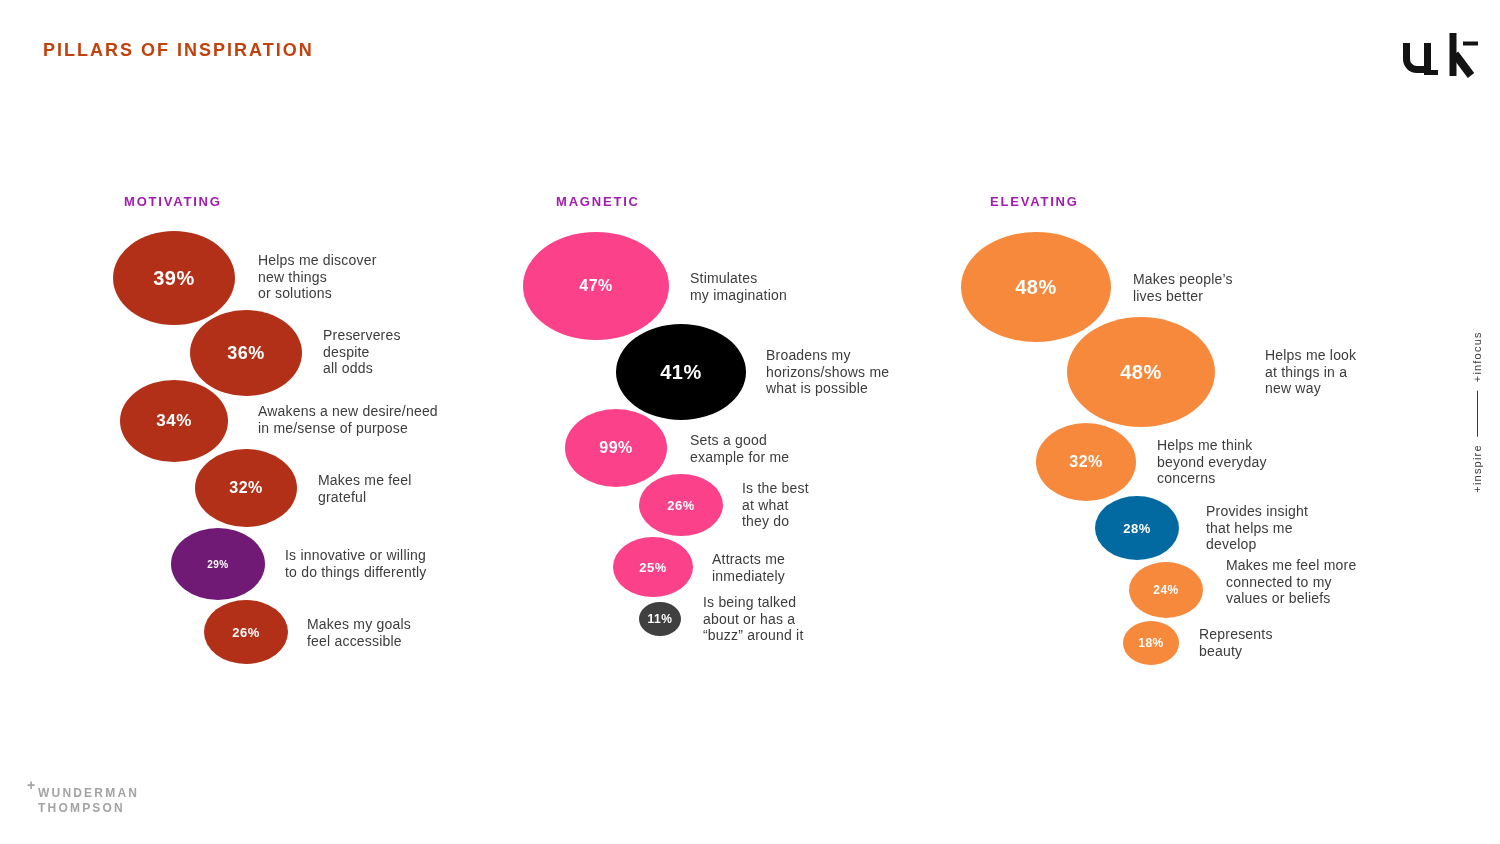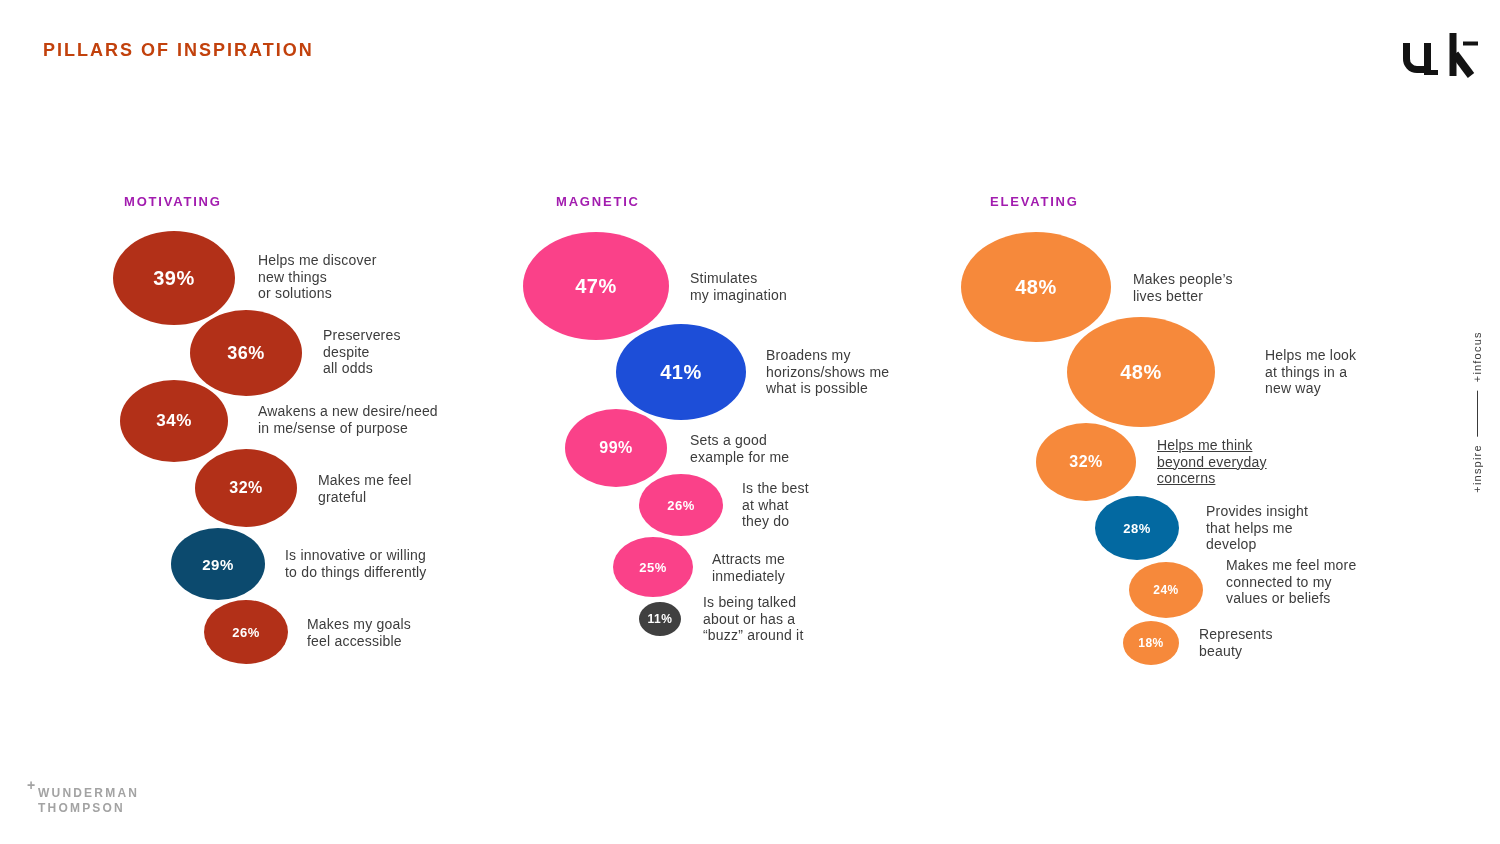--- a/index.html
+++ b/index.html
@@ -69,31 +69,31 @@
       <div class="bubble" style="left: 190px; top: 310px; width: 112px; height: 86px; background: rgb(178, 48, 24); font-size: 18px;">36%</div>
       <div class="bubble-label" style="left: 323px; top: 327px;">Preserveres
 despite
 all odds</div>
       <div class="bubble" style="left: 120px; top: 380px; width: 108px; height: 82px; background: rgb(178, 48, 24); font-size: 17px;">34%</div>
       <div class="bubble-label" style="left: 258px; top: 403px;">Awakens a new desire/need
 in me/sense of purpose</div>
       <div class="bubble" style="left: 195px; top: 449px; width: 102px; height: 78px; background: rgb(178, 48, 24); font-size: 16px;">32%</div>
       <div class="bubble-label" style="left: 318px; top: 472px;">Makes me feel
 grateful</div>
-      <div class="bubble" style="left: 171px; top: 528px; width: 94px; height: 72px; background: #0c4a6e; font-size: 15px;">29%</div>
+      <div class="bubble" style="left: 171px; top: 528px; width: 94px; height: 72px; background: #701a75; font-size: 10px;">29%</div>
       <div class="bubble-label" style="left: 285px; top: 547px;">Is innovative or willing
 to do things differently</div>
       <div class="bubble" style="left: 204px; top: 600px; width: 84px; height: 64px; background: rgb(178, 48, 24); font-size: 13px;">26%</div>
       <div class="bubble-label" style="left: 307px; top: 616px;">Makes my goals
 feel accessible</div>
       <div class="group-header" style="left: 556px; top: 194px;">MAGNETIC</div>
-      <div class="bubble" style="left: 523px; top: 232px; width: 146px; height: 108px; background: rgb(250, 65, 137); font-size: 20px;">47%</div>
+      <div class="bubble" style="left: 523px; top: 232px; width: 146px; height: 108px; background: rgb(250, 65, 137); font-size: 16px;">47%</div>
       <div class="bubble-label" style="left: 690px; top: 270px;">Stimulates
 my imagination</div>
-      <div class="bubble" style="left: 616px; top: 324px; width: 130px; height: 96px; background: #1d4ed8; font-size: 20px;">41%</div>
+      <div class="bubble" style="left: 616px; top: 324px; width: 130px; height: 96px; background: #000000; font-size: 20px;">41%</div>
       <div class="bubble-label" style="left: 766px; top: 347px;">Broadens my
 horizons/shows me
 what is possible</div>
       <div class="bubble" style="left: 565px; top: 409px; width: 102px; height: 78px; background: rgb(250, 65, 137); font-size: 16px;">99%</div>
       <div class="bubble-label" style="left: 690px; top: 432px;">Sets a good
 example for me</div>
       <div class="bubble" style="left: 639px; top: 474px; width: 84px; height: 62px; background: rgb(250, 65, 137); font-size: 13px;">26%</div>
       <div class="bubble-label" style="left: 742px; top: 480px;">Is the best
 at what
 they do</div>
@@ -106,21 +106,21 @@
 “buzz” around it</div>
       <div class="group-header" style="left: 990px; top: 194px;">ELEVATING</div>
       <div class="bubble" style="left: 961px; top: 232px; width: 150px; height: 110px; background: rgb(246, 137, 59); font-size: 20px;">48%</div>
       <div class="bubble-label" style="left: 1133px; top: 271px;">Makes people’s
 lives better</div>
       <div class="bubble" style="left: 1067px; top: 317px; width: 148px; height: 110px; background: rgb(246, 137, 59); font-size: 20px;">48%</div>
       <div class="bubble-label" style="left: 1265px; top: 347px;">Helps me look
 at things in a
 new way</div>
       <div class="bubble" style="left: 1036px; top: 423px; width: 100px; height: 78px; background: rgb(246, 137, 59); font-size: 16px;">32%</div>
-      <div class="bubble-label" style="left: 1157px; top: 437px; text-decoration: underline;">Helps me think
+      <div class="bubble-label" style="left: 1157px; top: 437px;">Helps me think
 beyond everyday
 concerns</div>
       <div class="bubble" style="left: 1095px; top: 496px; width: 84px; height: 64px; background: #0369a1; font-size: 13px;">28%</div>
       <div class="bubble-label" style="left: 1206px; top: 503px;">Provides insight
 that helps me
 develop</div>
       <div class="bubble" style="left: 1129px; top: 562px; width: 74px; height: 56px; background: rgb(246, 137, 59); font-size: 12px;">24%</div>
       <div class="bubble-label" style="left: 1226px; top: 557px;">Makes me feel more
 connected to my
 values or beliefs</div>

